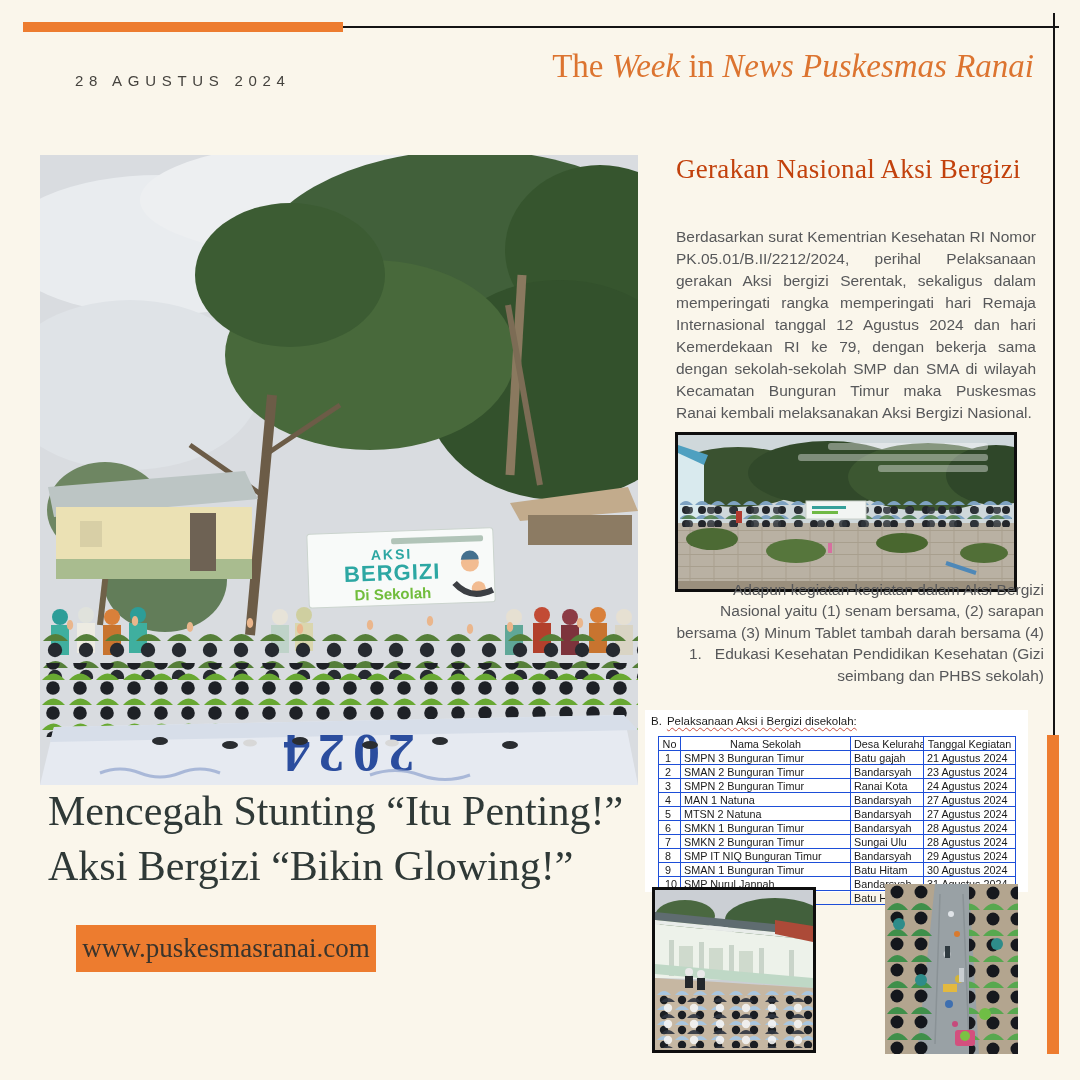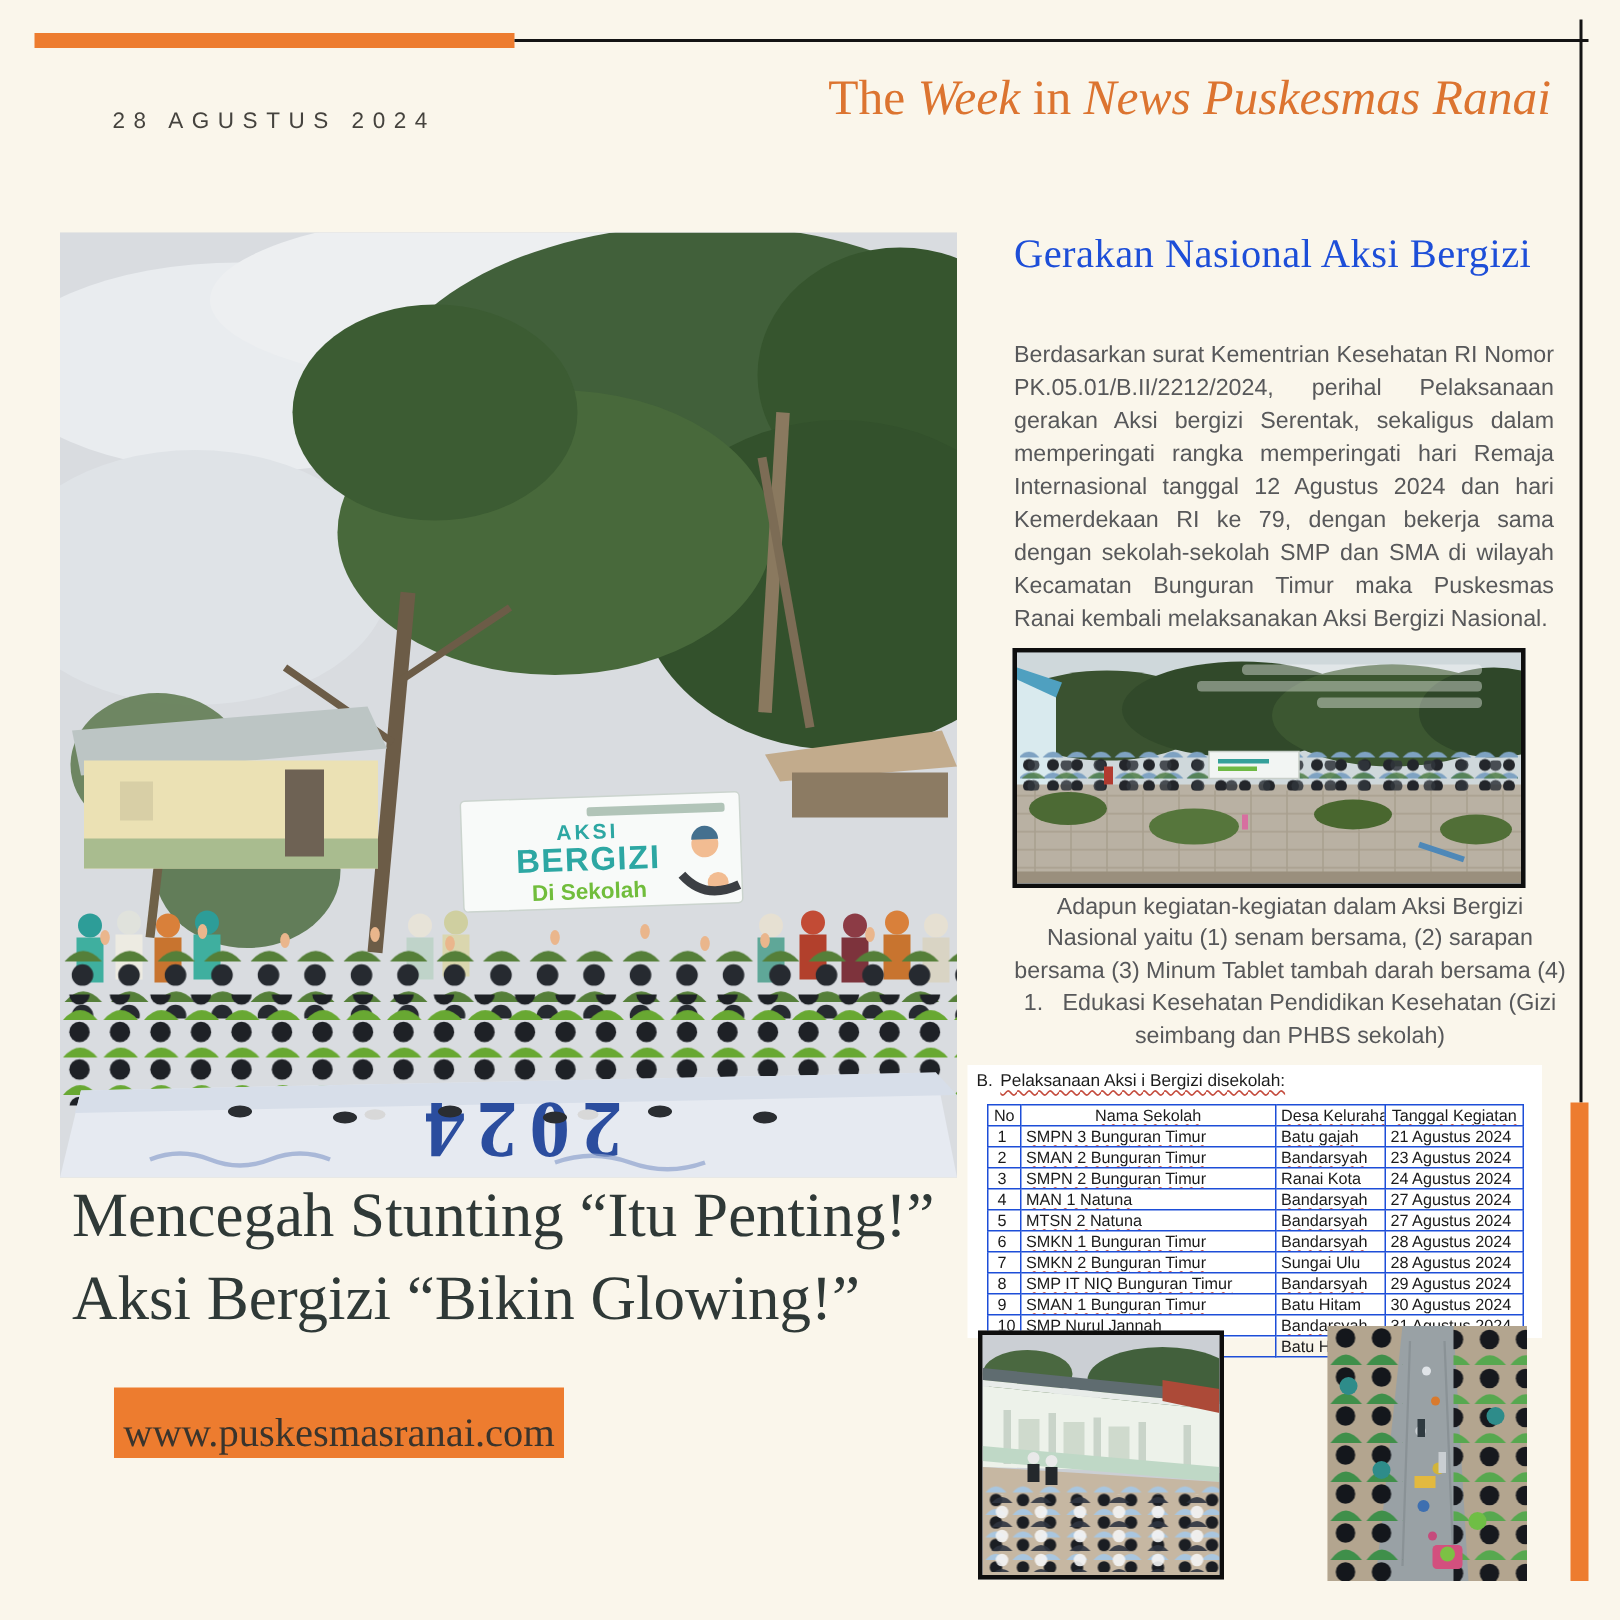--- a/index.html
+++ b/index.html
@@ -15,27 +15,27 @@
             font-weight:400;font-size:33px;color:#DC7430;white-space:nowrap;}
   .masthead em{font-style:italic;}
   
   .main-photo{position:absolute;left:40px;top:155px;width:598px;height:630px;background:#D9DCE0;overflow:hidden;}
   .main-photo svg,.ph svg{display:block;width:100%;height:100%;}
   .headline{position:absolute;left:48px;top:784px;margin:0;font-family:"Liberation Serif",serif;
             font-weight:400;font-size:42px;line-height:1.31;color:#2F3937;}
   .headline span{display:block;}
   .site-btn{position:absolute;left:76px;top:925px;width:300px;height:47px;background:#ED7C2F;border:none;
             font-family:"Liberation Serif",serif;font-size:27px;color:#3A342C;
-            display:flex;align-items:flex-end;justify-content:center;cursor:pointer;}
+            display:flex;align-items:center;justify-content:center;cursor:pointer;}
   
   .article-heading{position:absolute;left:676px;top:154px;margin:0;font-family:"Liberation Serif",serif;
-                   font-weight:400;font-size:27px;color:#1d4ed8;letter-spacing:.3px;white-space:nowrap;}
+                   font-weight:400;font-size:27px;color:#c2410c;letter-spacing:.3px;white-space:nowrap;}
   .para{position:absolute;margin:0;font-size:15.5px;color:#57585A;}
   .para1{left:676px;top:226px;width:360px;line-height:1.42;text-align:justify;}
-  .para2{left:676px;top:594px;width:368px;line-height:1.38;text-align:center;}
+  .para2{left:676px;top:579px;width:368px;line-height:1.38;text-align:right;}
   .ph{position:absolute;overflow:hidden;}
   .photo2{left:675px;top:432px;width:336px;height:154px;border:3px solid #0E0E0E;background:#CFD8DB;}
   .photo3{left:652px;top:887px;width:158px;height:160px;border:3px solid #0E0E0E;background:#CBCFD4;}
   .photo4{left:885px;top:884px;width:133px;height:170px;background:#B3A58F;}
   
   .word-box{position:absolute;left:645px;top:710px;width:383px;height:182px;background:#FFFFFF;}
   .word-label{position:absolute;left:6px;top:5px;font-size:11.5px;color:#1C1C1C;white-space:nowrap;}
   .word-label .lead{margin-right:5px;}
   .sp{text-decoration-line:underline;text-decoration-style:wavy;text-decoration-color:#C44B3D;
       text-decoration-thickness:1px;text-underline-offset:2px;text-align:center;}

